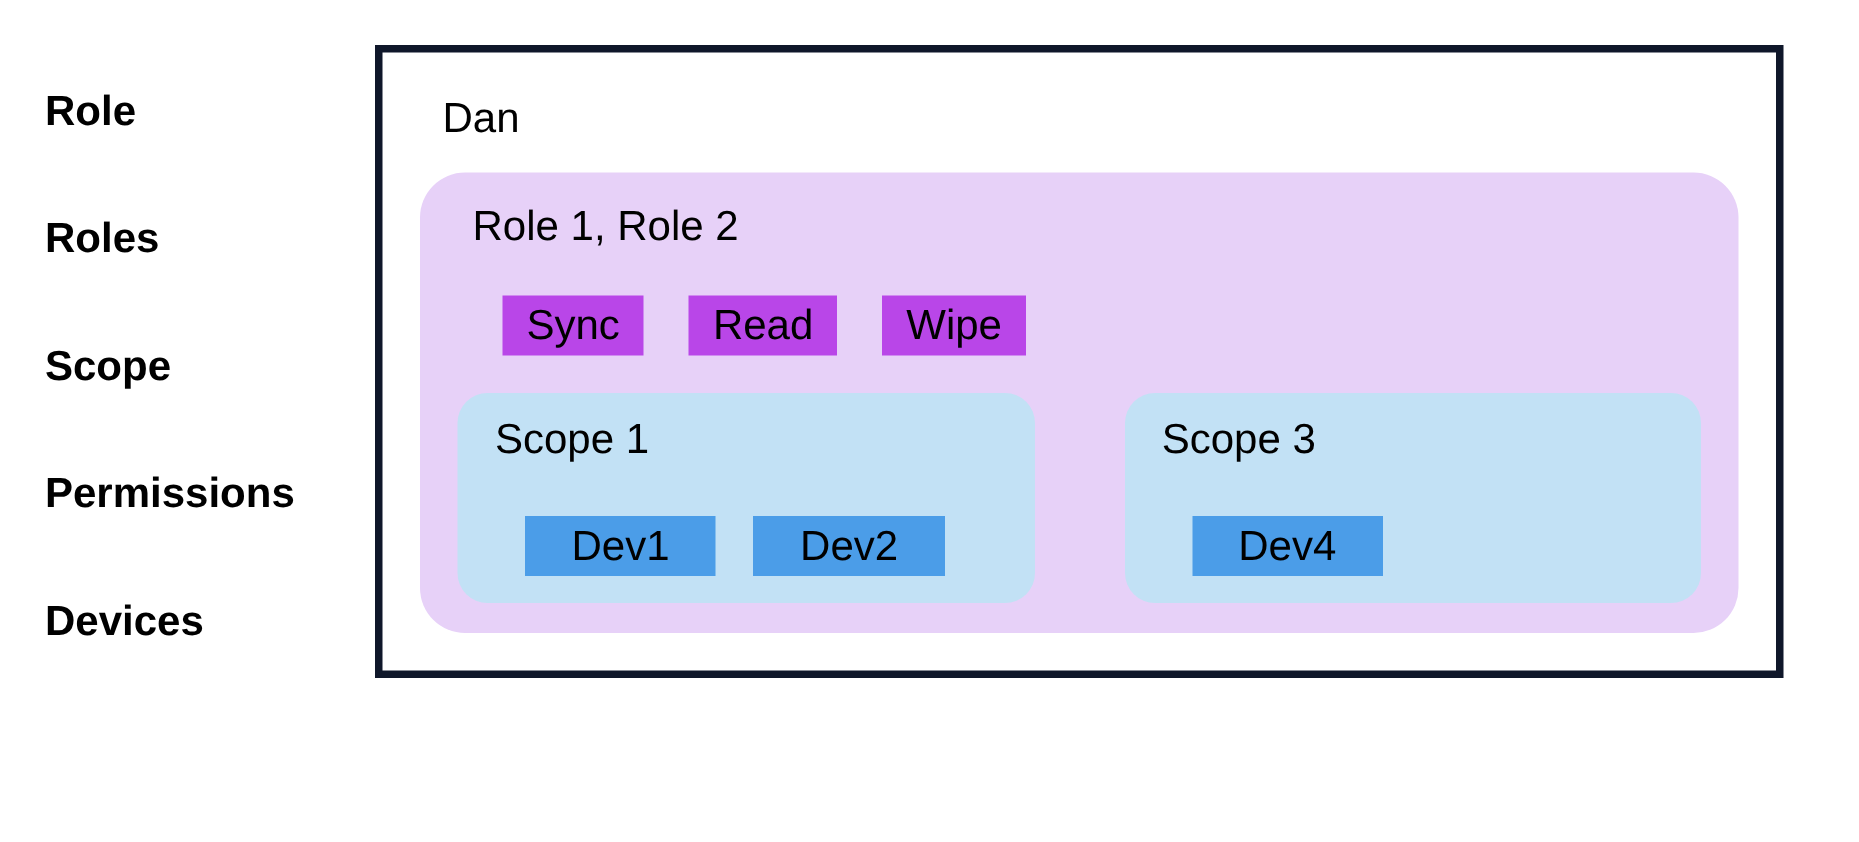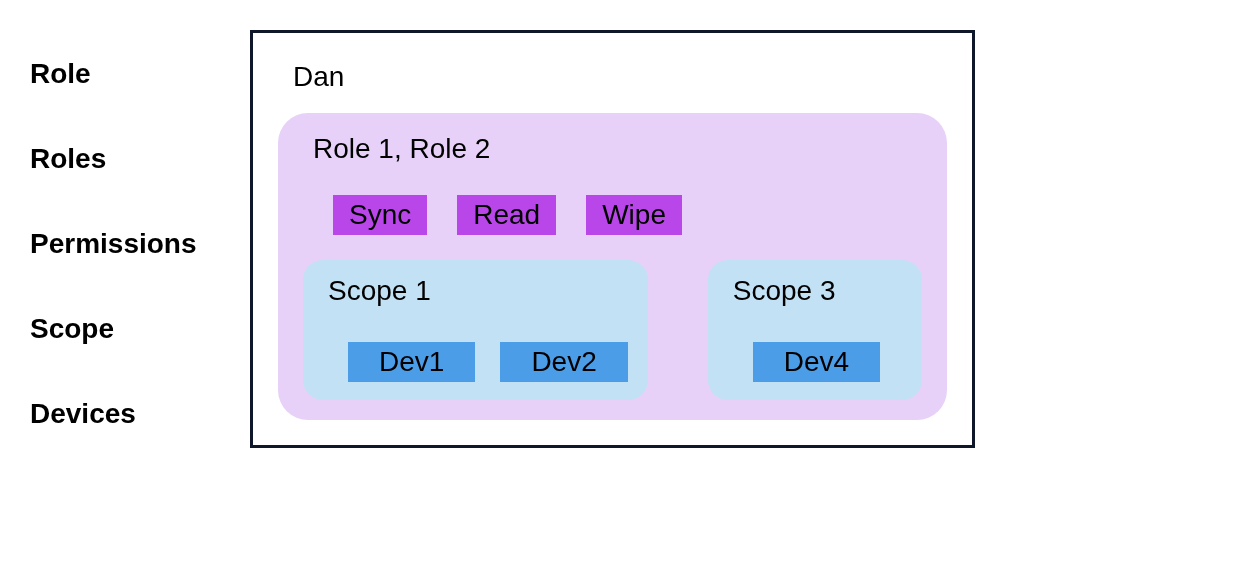--- a/index.html
+++ b/index.html
@@ -19,22 +19,22 @@
       display: flex;
       flex-direction: column;
       gap: 53px;
       padding-top: 28px;
       min-width: 180px;
     }
     .labels div {
       font-weight: bold;
     }
     .diagram-box {
-      border: 3px solid #0f172a;
-      width: 725px;
+      border: 5px solid #0f172a;
+      width: 939px;
       padding: 20px 25px 25px 25px;
     }
     .user-row {
       padding: 8px 15px 8px 15px;
       margin-bottom: 12px;
     }
     .roles-block {
       background: #e7d1f8;
       border-radius: 30px;
       padding: 20px 25px 20px 25px;
@@ -79,22 +79,22 @@
       color: #000;
     }
   </style>
 </head>
 <body>
 
 <div class="container">
   <div class="labels">
     <div>Role</div>
     <div>Roles</div>
+    <div>Scope</div>
     <div>Permissions</div>
-    <div>Scope</div>
     <div>Devices</div>
   </div>
 
   <div class="diagram-box">
     <div class="user-row">Dan</div>
 
     <div class="roles-block">
       <div class="roles-row">Role 1, Role 2</div>
 
       <div class="perms-row">

